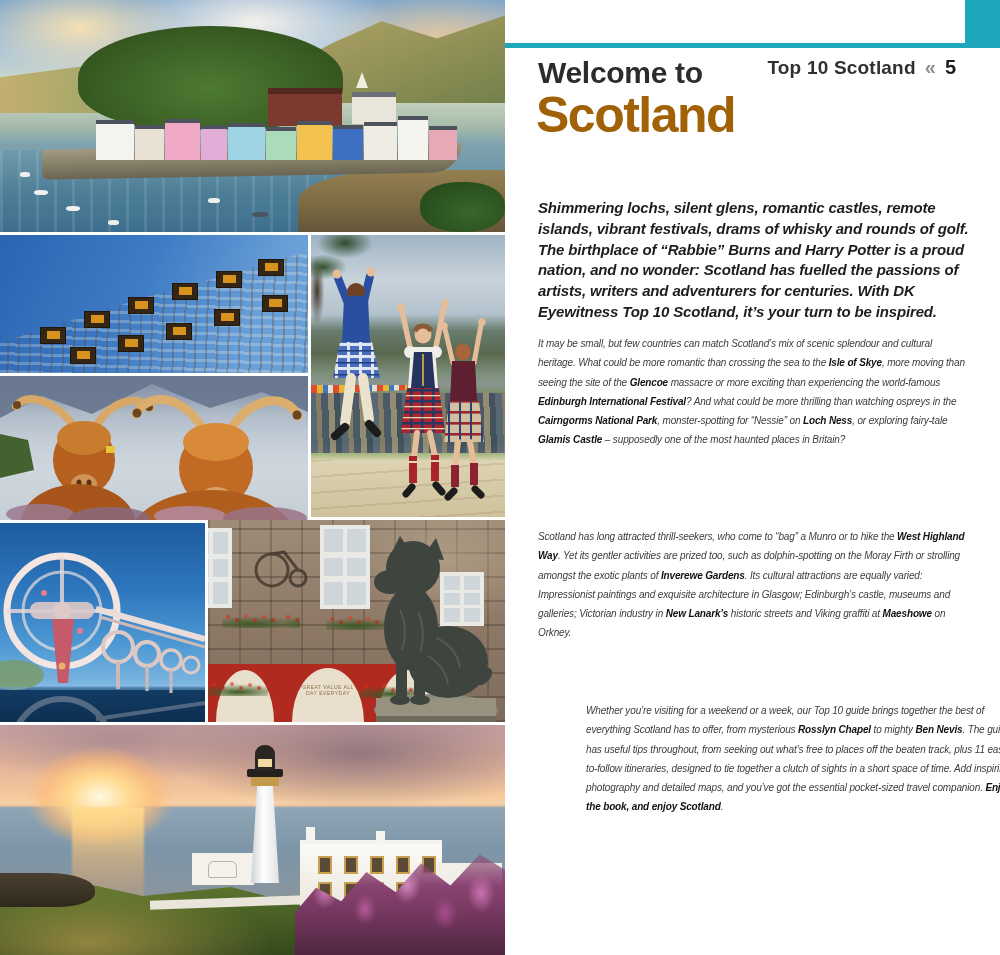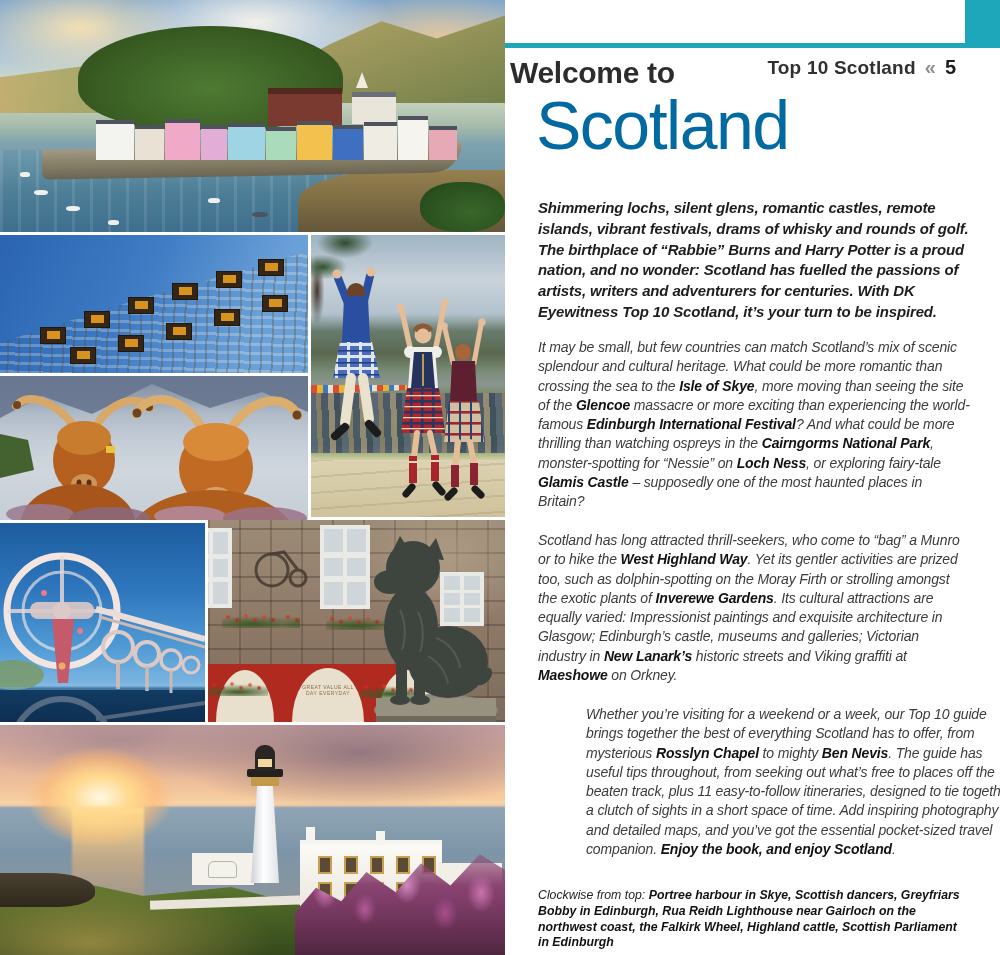--- a/index.html
+++ b/index.html
@@ -10,26 +10,26 @@
 
   
   .runhead{position:absolute;top:20px;right:44px;display:flex;align-items:baseline;gap:9px;margin-top:36px;}
   .runhead .t{font-size:19px;font-weight:600;color:#303030;letter-spacing:.2px;}
   .runhead .chev{font-size:20px;font-weight:700;color:#8d9296;}
   .runhead .num{font-size:20px;font-weight:700;color:#1c1c1c;}
   .corner{position:absolute;top:0;right:0;width:35px;height:43px;background:#1ea6ba;}
   .rule{position:absolute;top:43px;left:505px;right:0;height:5px;background:#1ea6ba;}
 
   
-  .kicker{position:absolute;left:510px;top:56px;font-size:30px;font-weight:600;color:#2c2c2c;letter-spacing:-.3px;}
-  .bigtitle{position:absolute;left:536px;top:86px;font-size:68px;font-weight:400;color:#0369a1;letter-spacing:-1.5px;}
+  .kicker{position:absolute;left:538px;top:56px;font-size:30px;font-weight:600;color:#2c2c2c;letter-spacing:-.3px;}
+  .bigtitle{position:absolute;left:536px;top:86px;font-size:50px;font-weight:700;color:#a16207;letter-spacing:-1.5px;}
   .para{position:absolute;left:538px;width:432px;letter-spacing:-.15px;font-style:italic;}
   .intro{top:183px;font-size:15px;line-height:20.8px;font-weight:700;color:#1d1d1d;}
   .b1{top:324px;} .b2{top:517px;} .b3{top:691px;margin-left:48px;}
-  .bodytext{font-size:14px;line-height:19.3px;color:#3c3c3c;}
+  .bodytext{font-size:10px;line-height:19.3px;color:#3c3c3c;}
   .bodytext b{color:#121212;}
   .caption{top:876px;font-size:12.3px;line-height:15.7px;color:#222;letter-spacing:0;}
   .caption b{color:#111;}
 
   
   .portree{left:0;top:0;width:505px;height:232px;background:
     radial-gradient(150px 70px at 80px 28px, rgba(248,226,178,.95), rgba(248,226,178,0) 70%),
     radial-gradient(210px 85px at 255px 22px, rgba(253,247,238,.9), rgba(253,247,238,0) 65%),
     radial-gradient(170px 60px at 440px 35px, rgba(233,199,150,.85), rgba(233,199,150,0) 70%),
     linear-gradient(180deg,#7fa6cb 0%,#a9c4d9 22%,#ccd7cd 34%,#c4d1bd 44%,#a7bcab 54%,#7fa3ae 62%,#6b93a6 78%,#62899e 100%);}
@@ -467,15 +467,14 @@
     <span class="num">5</span>
   </div>
 
   <div class="kicker">Welcome to</div>
   <div class="bigtitle">Scotland</div>
 
   <p class="para intro"><b>Shimmering lochs, silent glens, romantic castles, remote islands, vibrant festivals, drams of whisky and rounds of golf. The birthplace of “Rabbie” Burns and Harry Potter is a proud nation, and no wonder: Scotland has fuelled the passions of artists, writers and adventurers for centuries. With DK Eyewitness Top 10 Scotland, it’s your turn to be inspired.</b></p>
   <p class="para bodytext b1">It may be small, but few countries can match Scotland’s mix of scenic splendour and cultural heritage. What could be more romantic than crossing the sea to the <b>Isle of Skye</b>, more moving than seeing the site of the <b>Glencoe</b> massacre or more exciting than experiencing the world-famous <b>Edinburgh International Festival</b>? And what could be more thrilling than watching ospreys in the <b>Cairngorms National Park</b>, monster-spotting for “Nessie” on <b>Loch Ness</b>, or exploring fairy-tale <b>Glamis Castle</b> – supposedly one of the most haunted places in Britain?</p>
   <p class="para bodytext b2">Scotland has long attracted thrill-seekers, who come to “bag” a Munro or to hike the <b>West Highland Way</b>. Yet its gentler activities are prized too, such as dolphin-spotting on the Moray Firth or strolling amongst the exotic plants of <b>Inverewe Gardens</b>. Its cultural attractions are equally varied: Impressionist paintings and exquisite architecture in Glasgow; Edinburgh’s castle, museums and galleries; Victorian industry in <b>New Lanark’s</b> historic streets and Viking graffiti at <b>Maeshowe</b> on Orkney.</p>
   <p class="para bodytext b3">Whether you’re visiting for a weekend or a week, our Top 10 guide brings together the best of everything Scotland has to offer, from mysterious <b>Rosslyn Chapel</b> to mighty <b>Ben Nevis</b>. The guide has useful tips throughout, from seeking out what’s free to places off the beaten track, plus 11 easy-to-follow itineraries, designed to tie together a clutch of sights in a short space of time. Add inspiring photography and detailed maps, and you’ve got the essential pocket-sized travel companion. <b>Enjoy the book, and enjoy Scotland</b>.</p>
-  <p class="para caption">Clockwise from top: <b>Portree harbour in Skye, Scottish dancers, Greyfriars Bobby in Edinburgh, Rua Reidh Lighthouse near Gairloch on the northwest coast, the Falkirk Wheel, Highland cattle, Scottish Parliament in Edinburgh</b></p>
 
 </div>
 
 </body></html>

